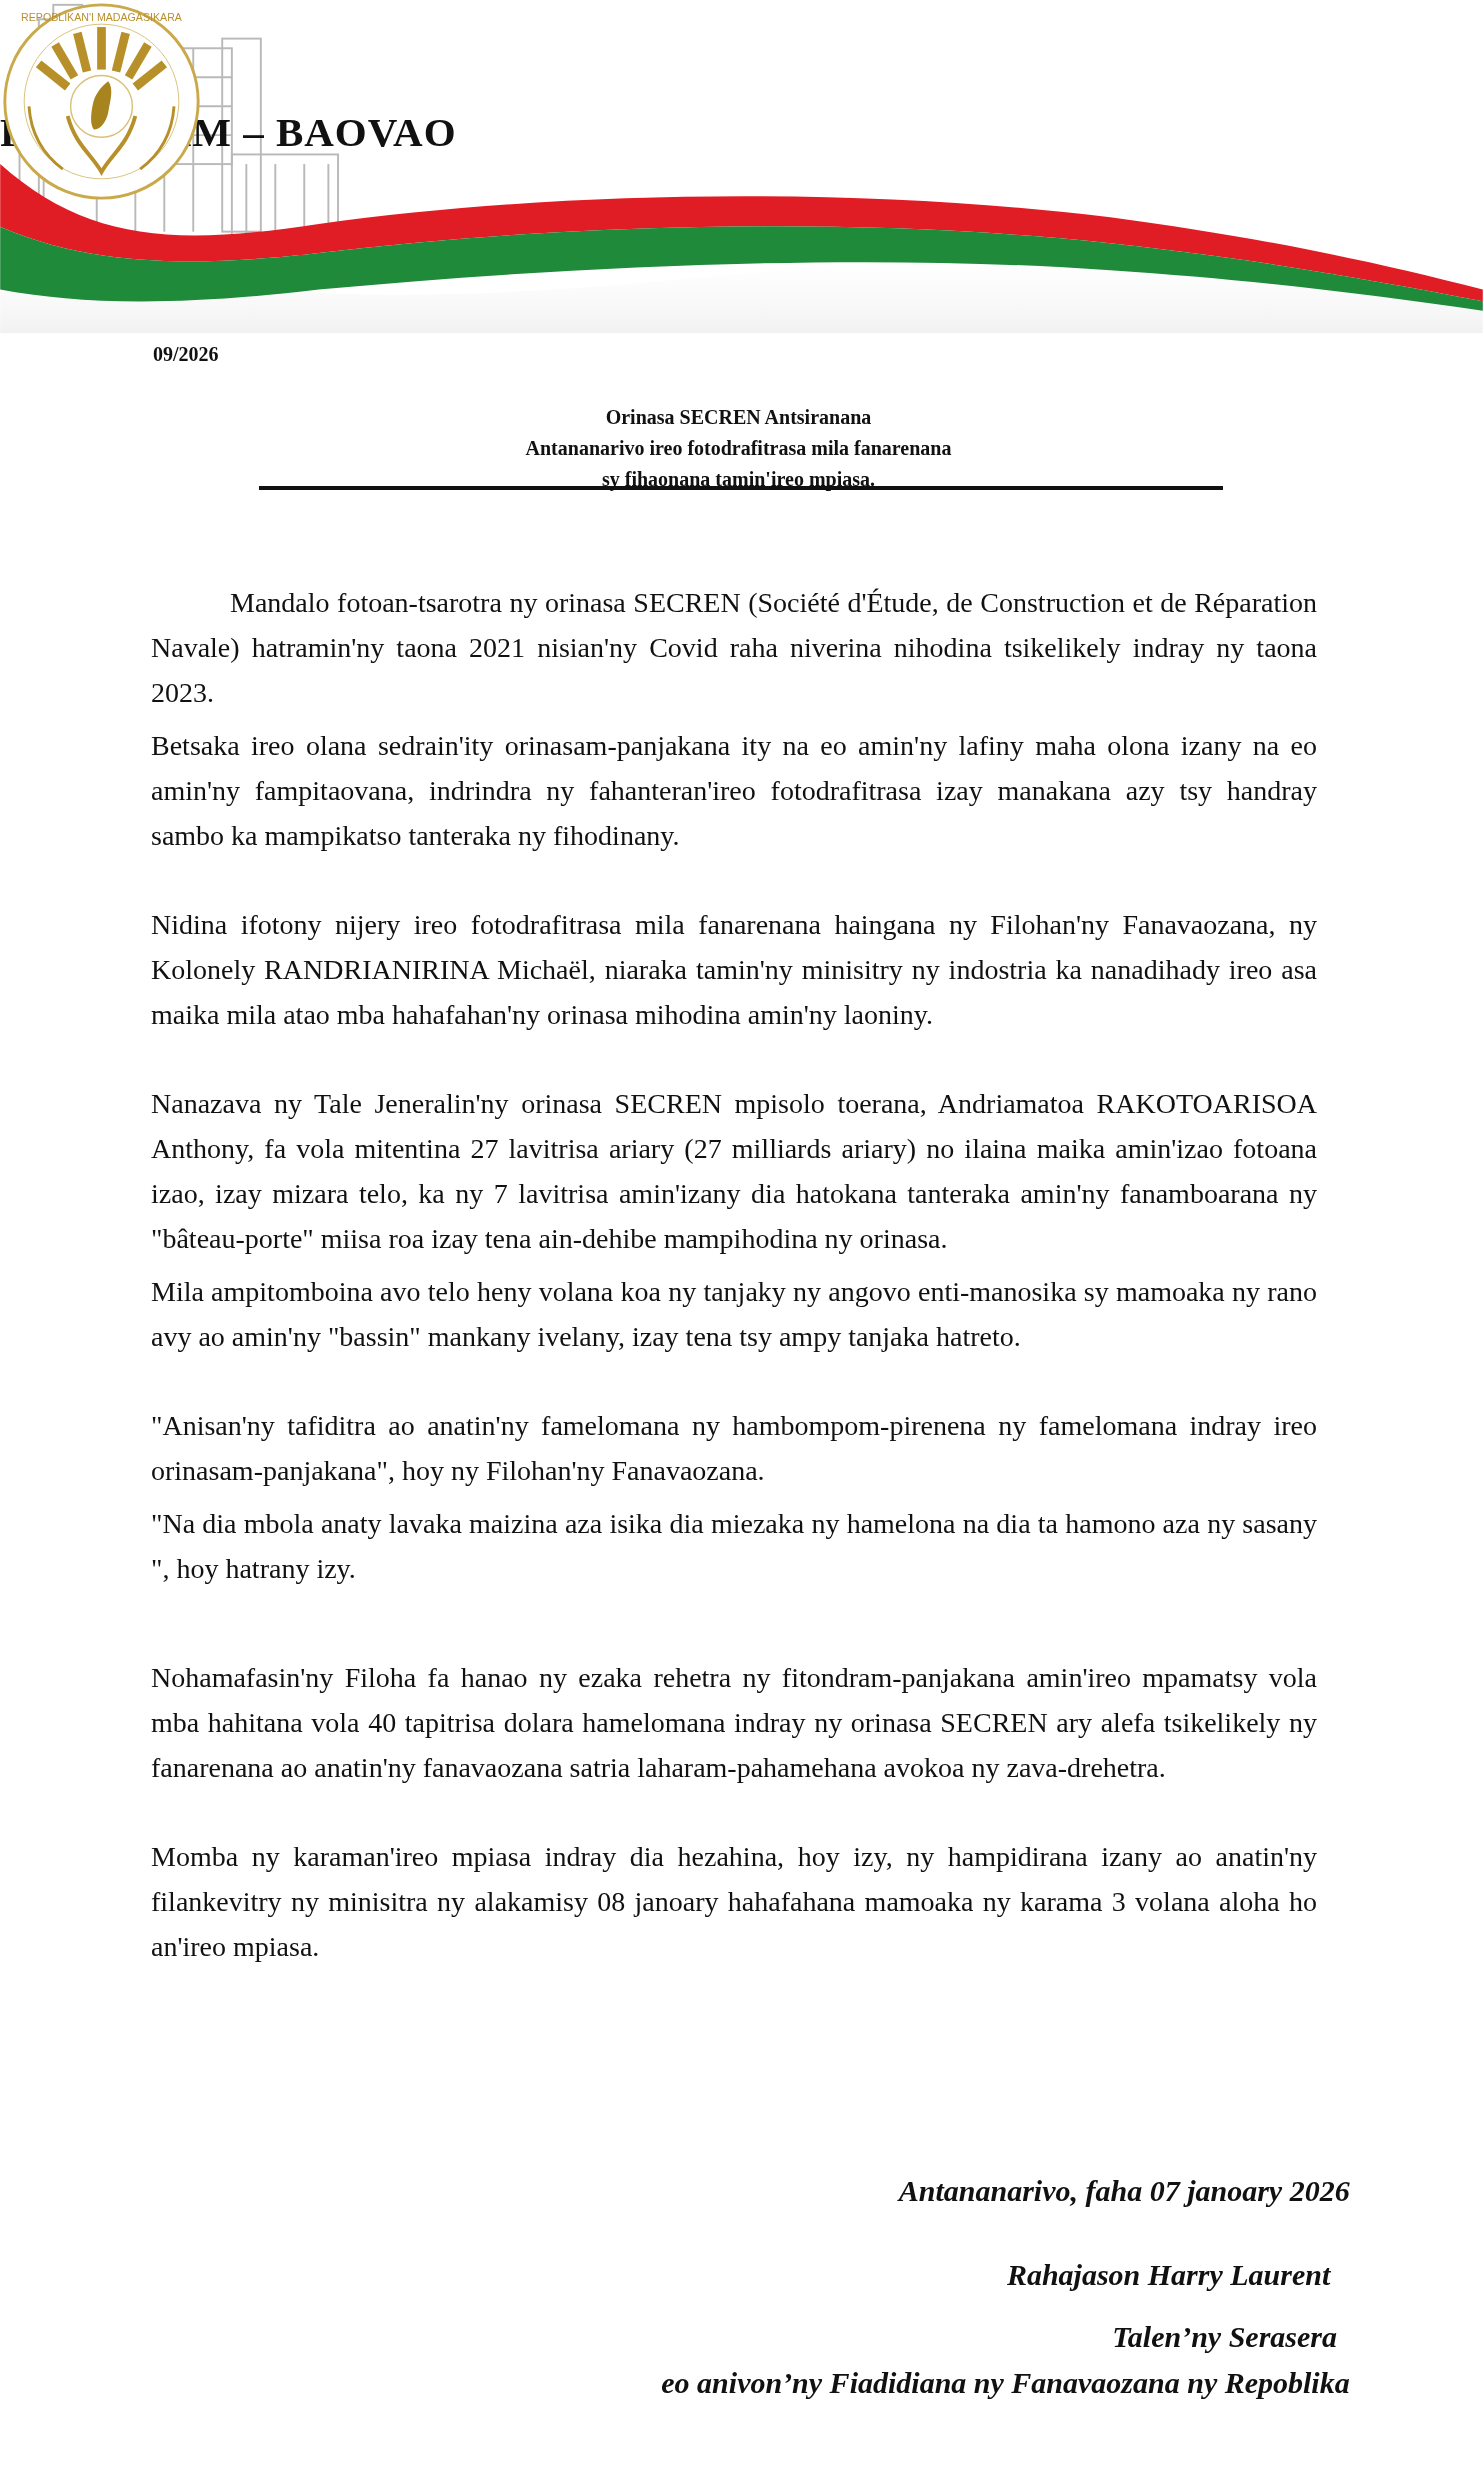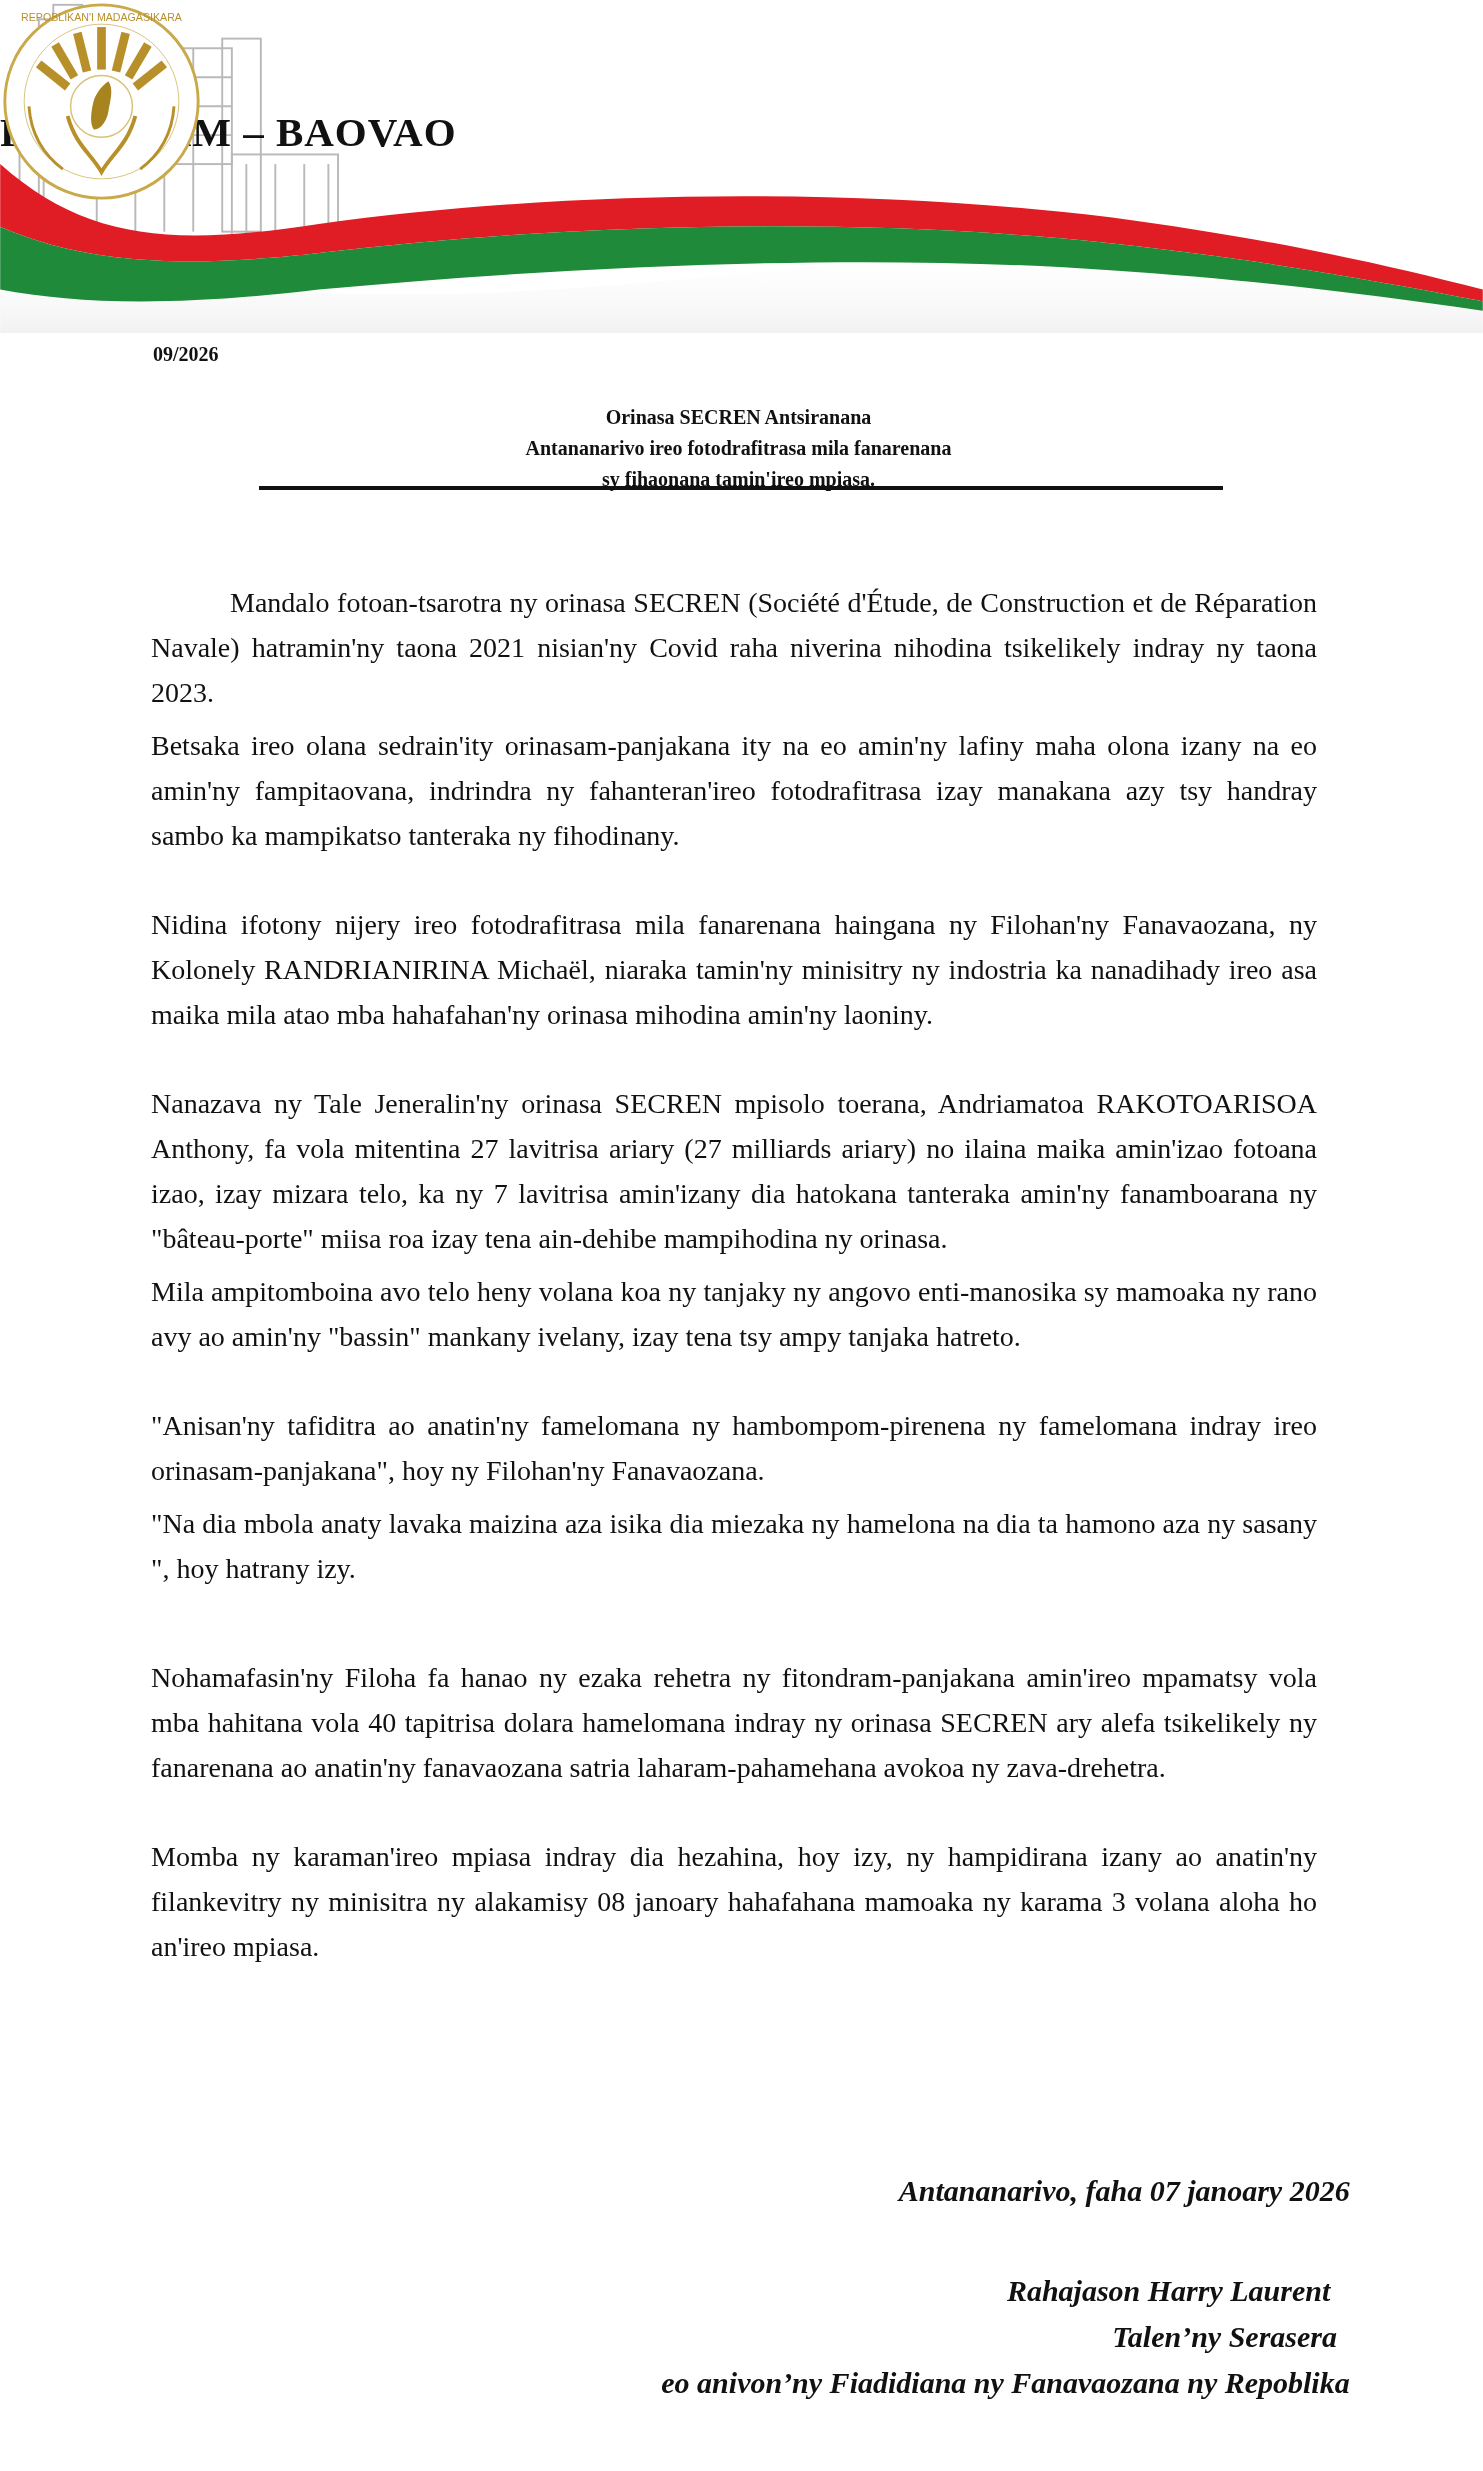--- a/index.html
+++ b/index.html
@@ -16,21 +16,21 @@
   .title-rule { position:absolute; left:259px; top:486px; width:964px; height:3.9px; background:#111; }
   .body-text { position:absolute; left:143px; width:1182px; top:572px; font-size:28px;
         line-height:45px; text-align:justify; }
   .body-text p { margin:8px; }
   .body-text p.indent { text-indent:79px; }
   .body-text p.gap { margin-top:44px; }
   .body-text p.gap2 { margin-top:64px; }
   .closing { position:absolute; right:143px; top:2174px; width:966px; text-align:right;
         font-style:italic; font-weight:bold; font-size:30px; }
   .closing .place { position:absolute; right:-9.7px; top:0; white-space:nowrap; }
-  .closing .sig1 { position:absolute; right:9.7px; top:100px; white-space:nowrap; }
+  .closing .sig1 { position:absolute; right:9.7px; top:84px; white-space:nowrap; }
   .closing .sig2 { position:absolute; right:3px; top:146px; white-space:nowrap;margin-left:29px; }
   .closing .sig3 { position:absolute; right:-9.7px; top:192px; white-space:nowrap; }
 </style>
 </head>
 <body>
 
 <div class="header">
   <svg width="1483" height="333" viewBox="0 0 1536 345">
     <defs>
       <linearGradient id="fade" x1="0" y1="0" x2="0" y2="1">

